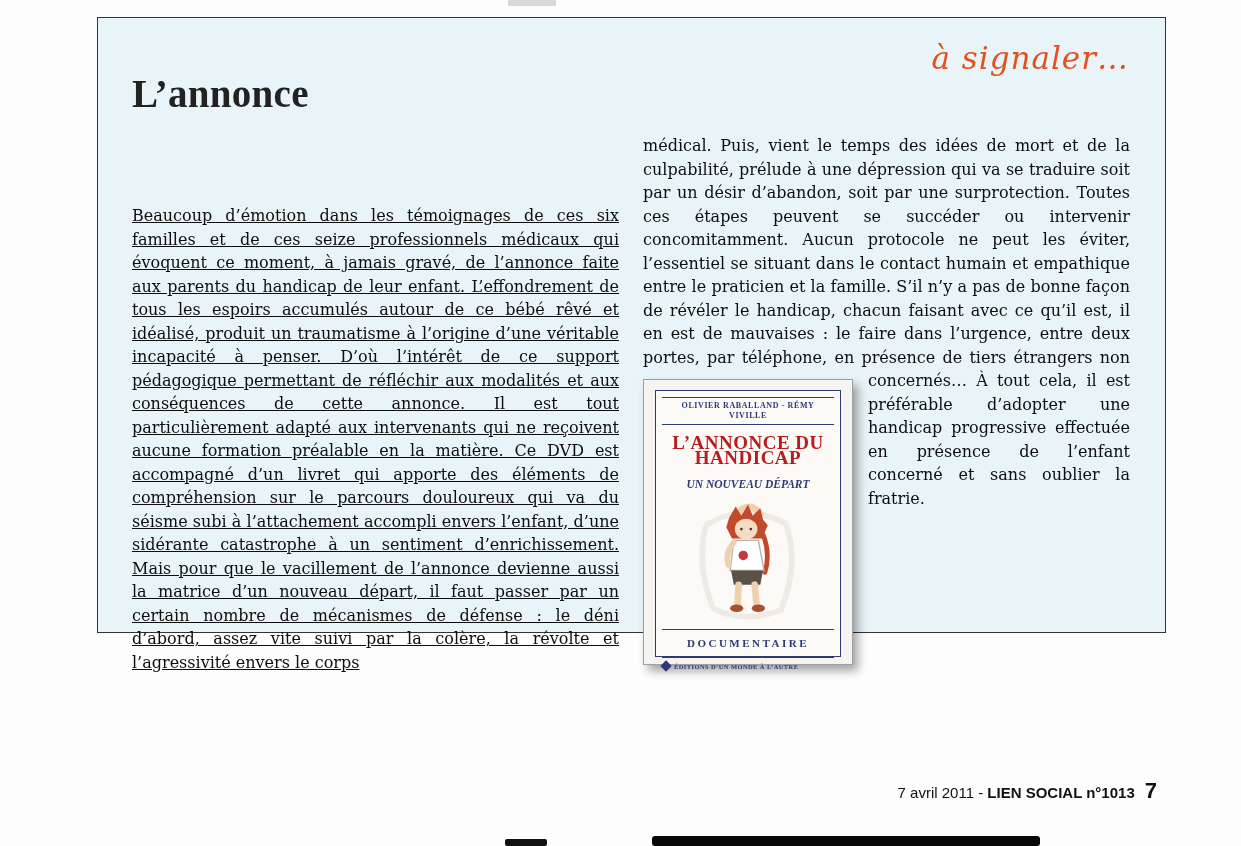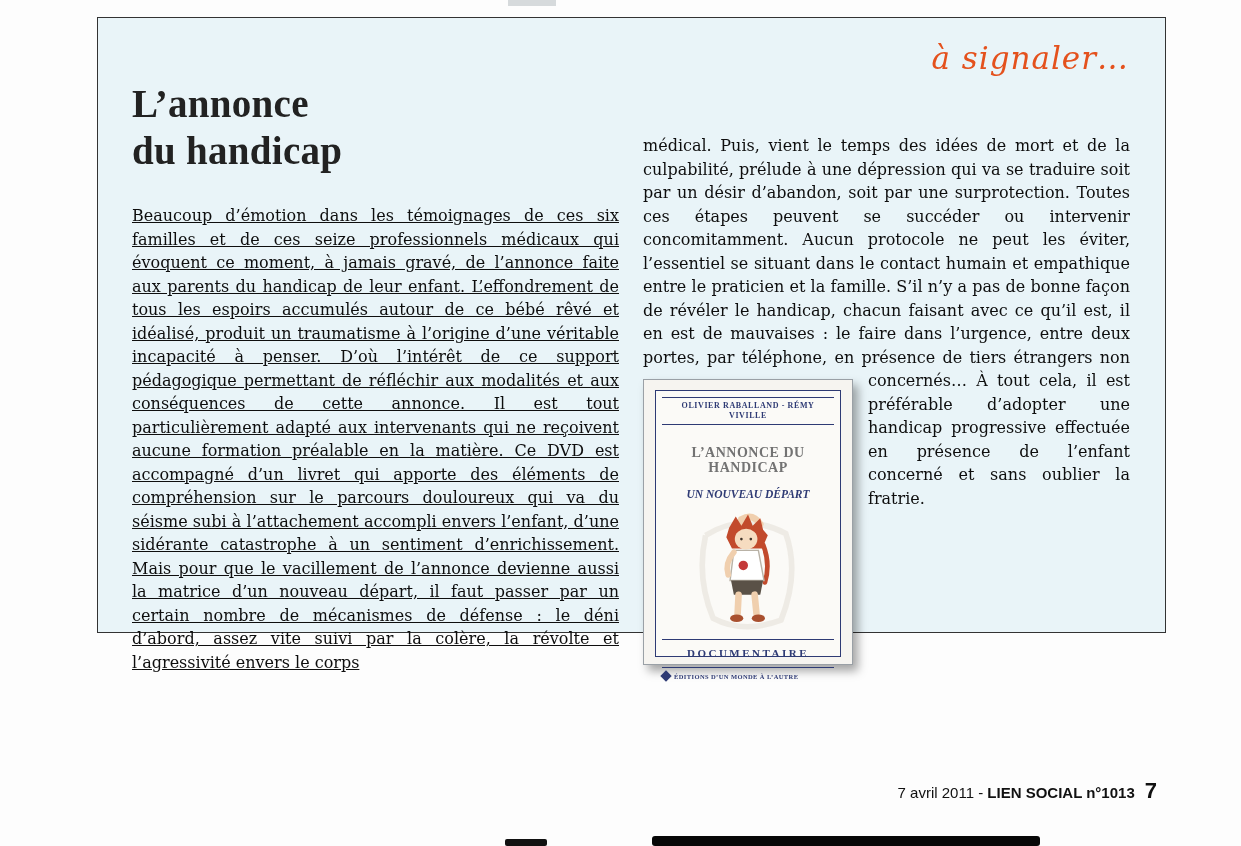--- a/index.html
+++ b/index.html
@@ -11,21 +11,21 @@
   .article-box {
     position:absolute; left:97px; top:17px; width:1069px; height:616px;
     background:#e9f4f8; border:1.5px solid #333; box-sizing:border-box;
   }
   .section-label {
     position:absolute; top:22px; right:36px;
     font-family:"DejaVu Serif", serif; font-style:italic;
     font-size:31px; color:#e4511d; letter-spacing:1px;
   }
   .article-title {
-    position:absolute; left:34px; top:62px;
+    position:absolute; left:34px; top:52px;
     font-family:"Liberation Serif", serif; font-weight:600;
     font-size:39px; line-height:47px; color:#222; letter-spacing:0.3px;
   }
   .col {
     position:absolute; width:487px;
     font-size:16px; line-height:23.5px; color:#0e0e0e;
     text-align:justify; hyphens:auto; -webkit-hyphens:auto;
   }
   .col-left { left:34px; top:186px;text-decoration:underline; }
   .col-right { left:545px; top:116px; }
@@ -43,22 +43,22 @@
     background:#fbfaf7; padding:6px 6px 16px;
     display:flex; flex-direction:column; align-items:center;
   }
   .dvd-authors {
     width:100%; border-top:1px solid #2e3a74; border-bottom:1px solid #2e3a74;
     padding:3px 0; font-family:"Liberation Serif", serif; font-weight:bold;
     font-size:8px; letter-spacing:0.6px; color:#2e3a74; text-transform:uppercase;
     line-height:10px;
   }
   .dvd-title {
-    margin-top:20px; font-family:"Liberation Serif", serif; font-weight:bold;
-    font-size:14px; color:#737373; letter-spacing:0.5px; line-height:15px;
+    margin-top:10px; font-family:"Liberation Serif", serif; font-weight:bold;
+    font-size:19px; color:#b91c1c; letter-spacing:0.5px; line-height:15px;
   }
   .dvd-subtitle {
     margin-top:8px; font-family:"Liberation Serif", serif; font-style:italic;
     font-weight:bold; font-size:11.5px; color:#2e3a74;
   }
   .dvd-art { flex:1; width:100%; display:flex; align-items:center; justify-content:center; }
   .dvd-genre {
     width:100%; border-top:1px solid #2e3a74; border-bottom:1px solid #2e3a74;
     padding:2px 0; font-family:"Liberation Serif", serif; font-weight:bold;
     font-size:11px; letter-spacing:2.5px; color:#2e3a74;
@@ -93,21 +93,20 @@
 </style>
 </head>
 <body>
 
 <div class="article-box">
 
   <div class="section-label">à signaler…</div>
 
   <div class="article-title">
     <div>L’annonce</div>
-    <div>du handicap</div>
   </div>
 
   <div class="col col-left">
     <span>Beaucoup d’émotion dans les témoignages de ces six familles et de ces seize professionnels médicaux qui évoquent ce moment, à jamais gravé, de l’annonce faite aux parents du handicap de leur enfant. L’effondrement de tous les espoirs accumulés autour de ce bébé rêvé et idéalisé, produit un traumatisme à l’origine d’une véritable incapacité à penser. D’où l’intérêt de ce support pédagogique permettant de réfléchir aux modalités et aux conséquences de cette annonce. Il est tout particulièrement adapté aux intervenants qui ne reçoivent aucune formation préalable en la matière. Ce DVD est accompagné d’un livret qui apporte des éléments de compréhension sur le parcours douloureux qui va du séisme subi à l’attachement accompli envers l’enfant, d’une sidérante catastrophe à un sentiment d’enrichissement. Mais pour que le vacillement de l’annonce devienne aussi la matrice d’un nouveau départ, il faut passer par un certain nombre de mécanismes de défense : le déni d’abord, assez vite suivi par la colère, la révolte et l’agressivité envers le corps</span>
   </div>
 
   <div class="col col-right">
     <div>
       <span>médical. Puis, vient le temps des idées de mort et de la culpabilité, prélude à une dépression qui va se traduire soit par un désir d’abandon, soit par une surprotection. Toutes ces étapes peuvent se succéder ou intervenir concomitamment. Aucun protocole ne peut les éviter, l’essentiel se situant dans le contact humain et empathique entre le praticien et la famille. S’il n’y a pas de bonne façon de révéler le handicap, chacun faisant avec ce qu’il est, il en est de mauvaises : le faire dans l’urgence, entre deux portes, par téléphone, en présence de tiers étrangers non concernés… À tout </span><div class="dvd-float">
         <div class="dvd-inner">

